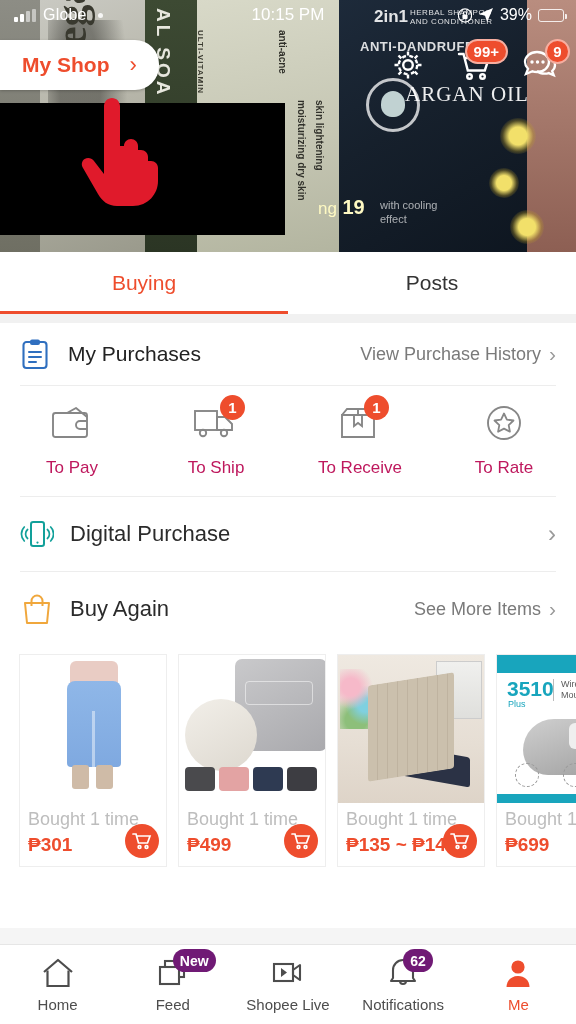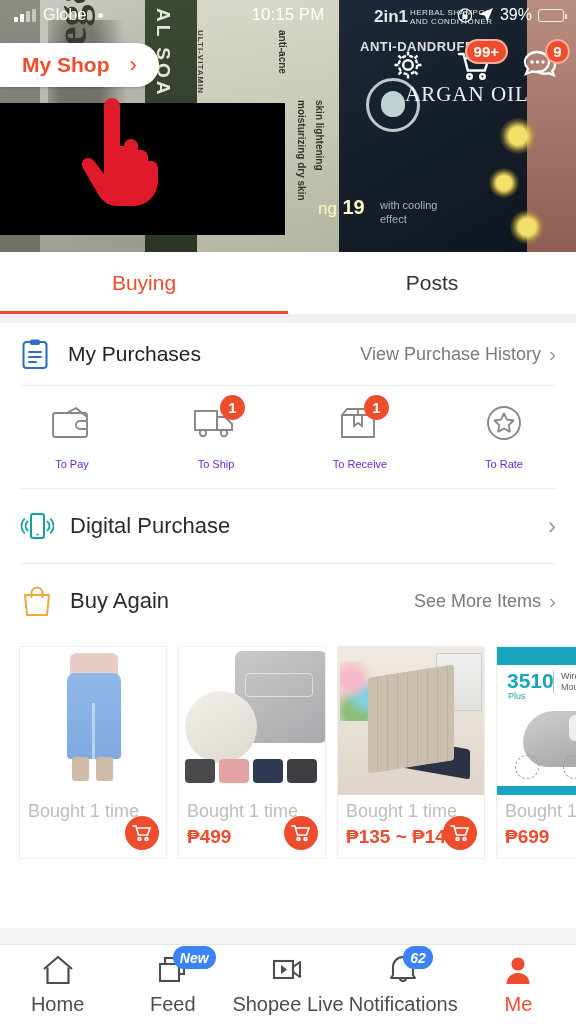--- a/index.html
+++ b/index.html
@@ -85,21 +85,21 @@
   .battery::after { content:""; position:absolute; right:-4px; top:4px; width:2px; height:5px;
              background:rgba(255,255,255,.85); border-radius:0 1px 1px 0; }
   .batt-fill { height:100%; background:#f5d020; border-radius:1px; }
 
   
   .hdr-row { position:absolute; left:0; top:34px; width:576px; height:62px; z-index:6;
              display:flex; align-items:center; justify-content:space-between; }
   .myshop {
     display:flex; align-items:center; gap:20px;
     background:#fff; color:#ee4d2d; font-size:21px; font-weight:bold;
-    height:44px; padding:0 22px 0 22px; border-radius:0 24px 24px 0;
+    height:50px; padding:0 22px 0 22px; border-radius:0 24px 24px 0;
     margin-left:0; box-shadow:0 1px 3px rgba(0,0,0,.22);
   }
   .myshop .chev { font-size:22px; font-weight:normal; }
   .hdr-icons { display:flex; align-items:center; gap:26px; padding-right:16px; }
   .hi { position:relative; width:40px; height:40px; }
   .hbadge {
     position:absolute; top:-6px; right:-14px; min-width:22px; height:25px; padding:4px 7px;
     background:#ee4d2d; color:#fff; font-size:15px; font-weight:bold;
     border-radius:14px; display:flex; align-items:center; justify-content:center;
     border:2px solid rgba(255,255,255,.55);
@@ -122,21 +122,21 @@
   .purchase-hdr { height:62px; display:flex; align-items:center; }
   .pc-icon { width:34px; margin-right:14px; display:flex; align-items:center; }
   .purchase-title { font-size:21px; color:#222; flex:1; }
   .link-right { font-size:18px; color:#7a7a7a; display:flex; align-items:center; gap:8px; }
   .link-right .chev { color:#9a9a9a; font-size:21px; }
   .hr { height:1px; background:#ededed; margin:0 20px; }
 
   .statuses { display:flex; padding:14px 0 18px 0; }
   .st { flex:1; display:flex; flex-direction:column; align-items:center; gap:12px; }
   .st-ic { position:relative; width:52px; height:46px; display:flex; align-items:center; justify-content:center; }
-  .st-lbl { font-size:11px; color:#6d28d9; }
+  .st-lbl { font-size:17px; color:#be185d; }
   .sbadge { position:absolute; top:-5px; right:-3px; min-width:25px; height:25px;
             background:#ee4d2d; color:#fff; font-size:15px; font-weight:bold;
             border-radius:13px; display:flex; align-items:center; justify-content:center; padding:0 6px; }
 
   .nav-row { height:74px; display:flex; align-items:center; }
   .nav-ic { width:34px; margin-right:16px; display:flex; align-items:center; justify-content:center; }
   .nav-title { font-size:22px; color:#2b2b2b; flex:1; }
   .chev-big { font-size:24px; color:#9a9a9a; }
 
   
@@ -194,25 +194,25 @@
   .ms-bot { position:absolute; left:0; bottom:0; width:100%; height:9px; background:#18a5bd; }
   .ms-ic { position:absolute; bottom:16px; width:24px; height:24px; border:1px dashed #9a9a9a;
            border-radius:50%; }
   .ms-i1{left:18px;} .ms-i2{left:66px;}
 
   
   .botbar { height:80px; flex:0 0 80px; background:#fff; border-top:1px solid #e6e6e6;
             display:flex; }
   .bn { flex:1; display:flex; flex-direction:column; align-items:center; justify-content:center; gap:6px; }
   .bn-ic { position:relative; width:44px; height:34px; display:flex; align-items:center; justify-content:center; }
-  .bn-lbl { font-size:20px; color:#4d4d4d; }
+  .bn-lbl { font-size:15px; color:#4d4d4d; }
   .bn.active .bn-lbl { color:#ee4d2d; }
   .bbadge { position:absolute; top:-7px; left:22px; height:23px; min-width:23px; padding:0 7px;
-            background:#3b82f6; color:#fff; font-size:14px; font-weight:bold; border-radius:12px;
-            display:flex; align-items:center; justify-content:center;font-style:italic; }
+            background:#701a75; color:#fff; font-size:14px; font-weight:bold; border-radius:12px;
+            display:flex; align-items:center; justify-content:center; }
 </style>
 </head>
 <body>
 
 <div class="screen">
 
   <div class="hero">
     <div class="hero-photo">
       <div class="hp hp-a"></div>
       <div class="hp hp-b"></div>
@@ -449,20 +449,21 @@
         <div class="card-img img-jeans">
           <div class="jeans-body">
             <div class="jeans-top"></div>
               <div class="jeans-denim"></div>
             <div class="jeans-leg jeans-l1"></div>
               <div class="jeans-leg jeans-l2"></div>
           </div>
         </div>
         <div class="card-body">
           <div class="bought">Bought 1 time</div>
+          <div class="price">₱301</div>
           <span class="cart-fab">
             <svg width="20" height="18" viewBox="0 0 20 18">
               <g fill="none" stroke="#fff" stroke-width="1.7" stroke-linecap="round">
                 <path d="M1 2h3l2.5 9h9L18 4H5"></path>
                   <circle cx="7.5" cy="15" r="1.4"></circle>
                   <circle cx="14.5" cy="15" r="1.4"></circle>
               </g>
             </svg>
           </span>
         </div>

